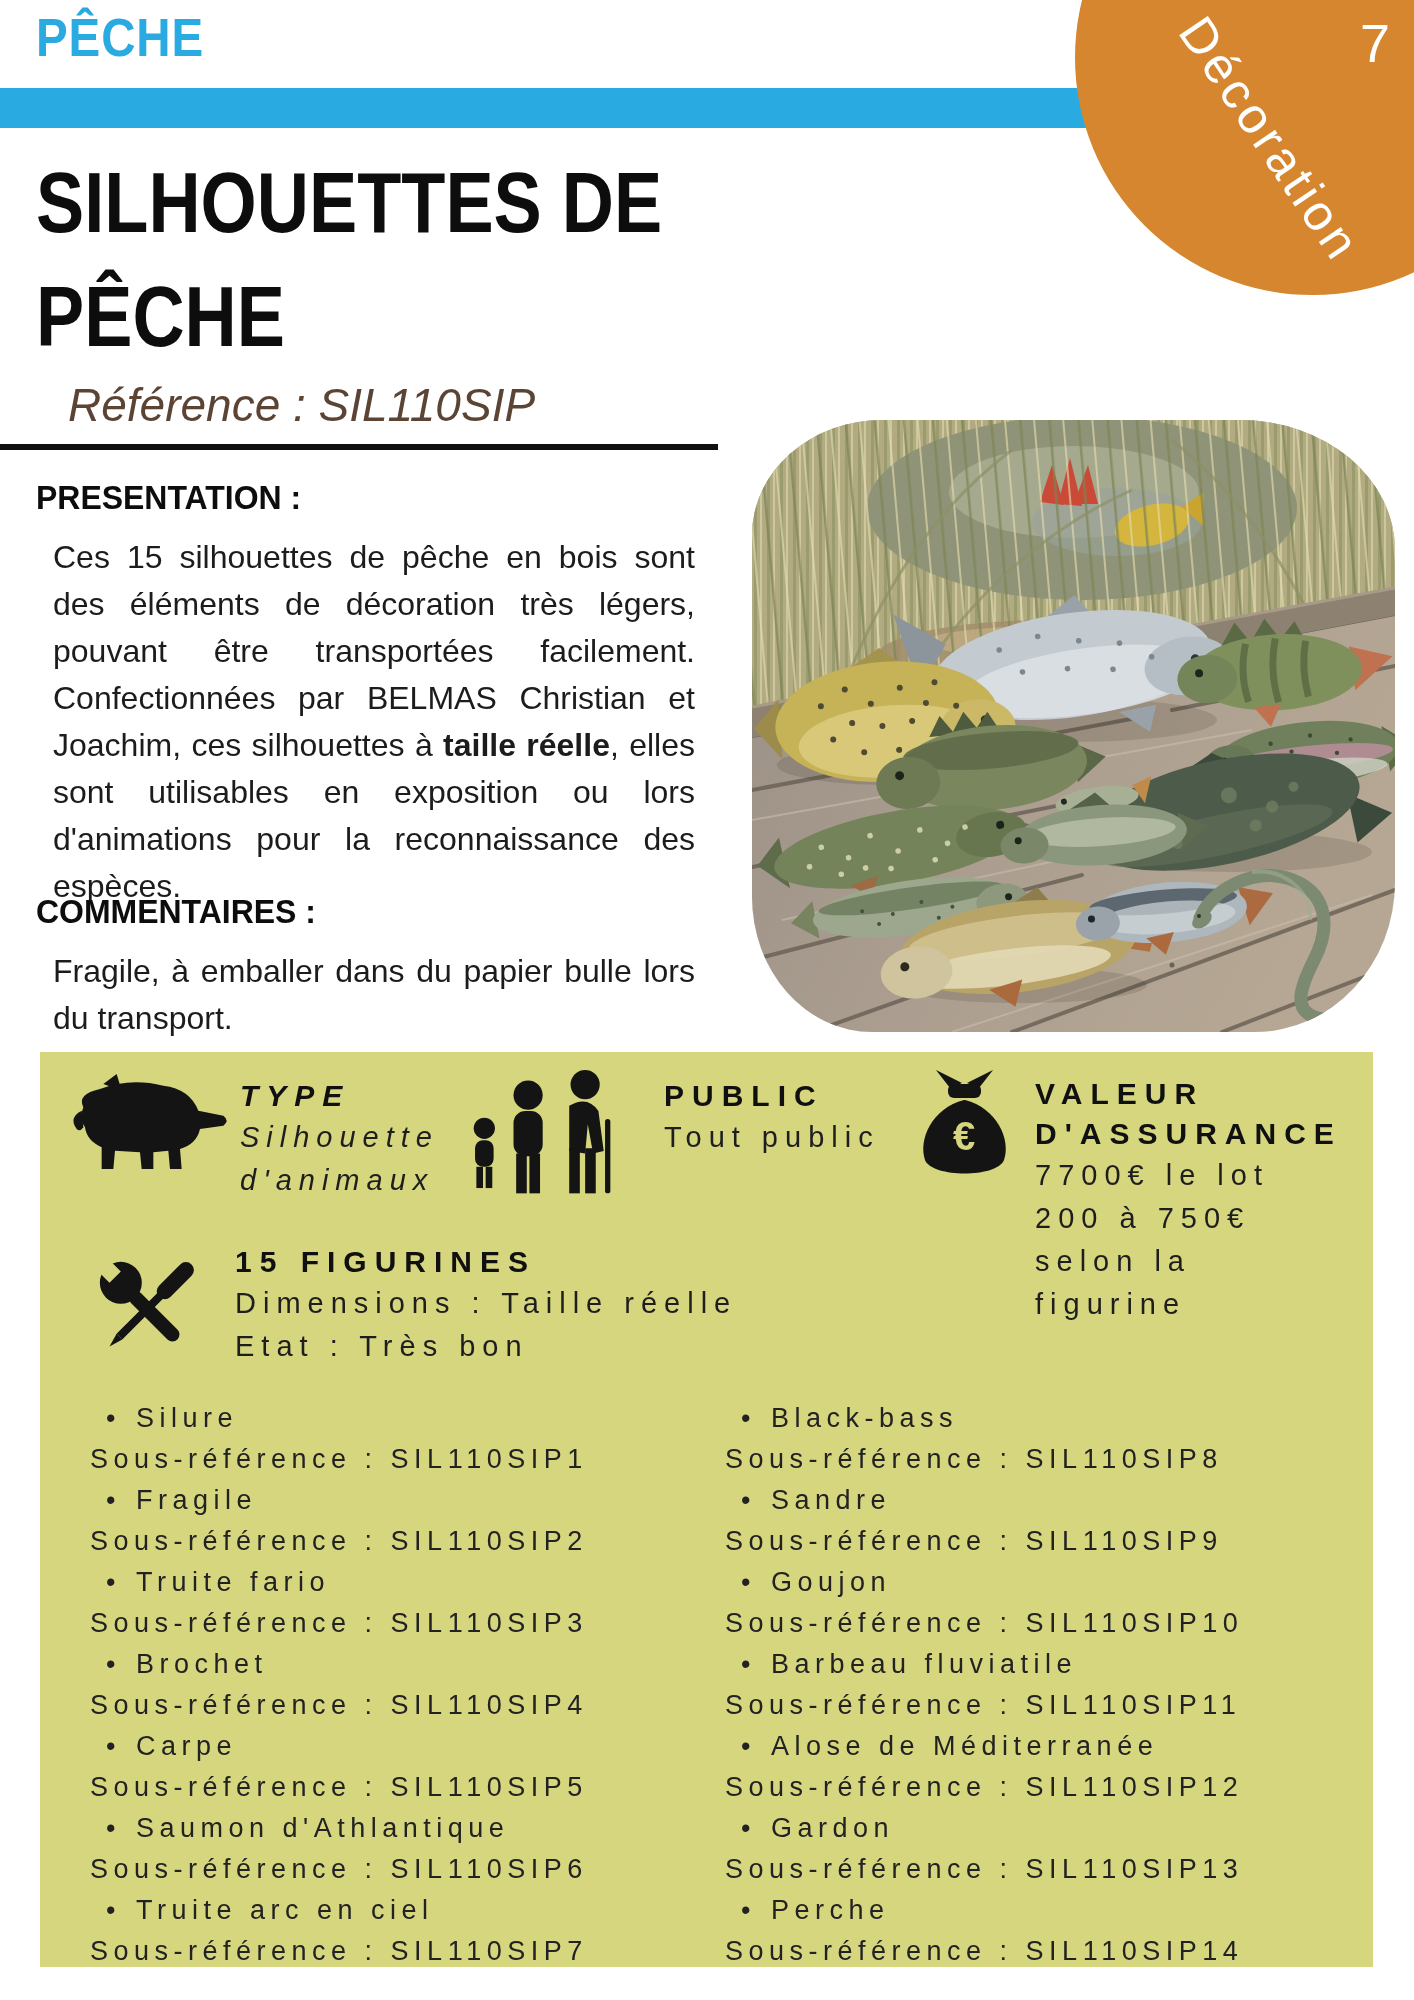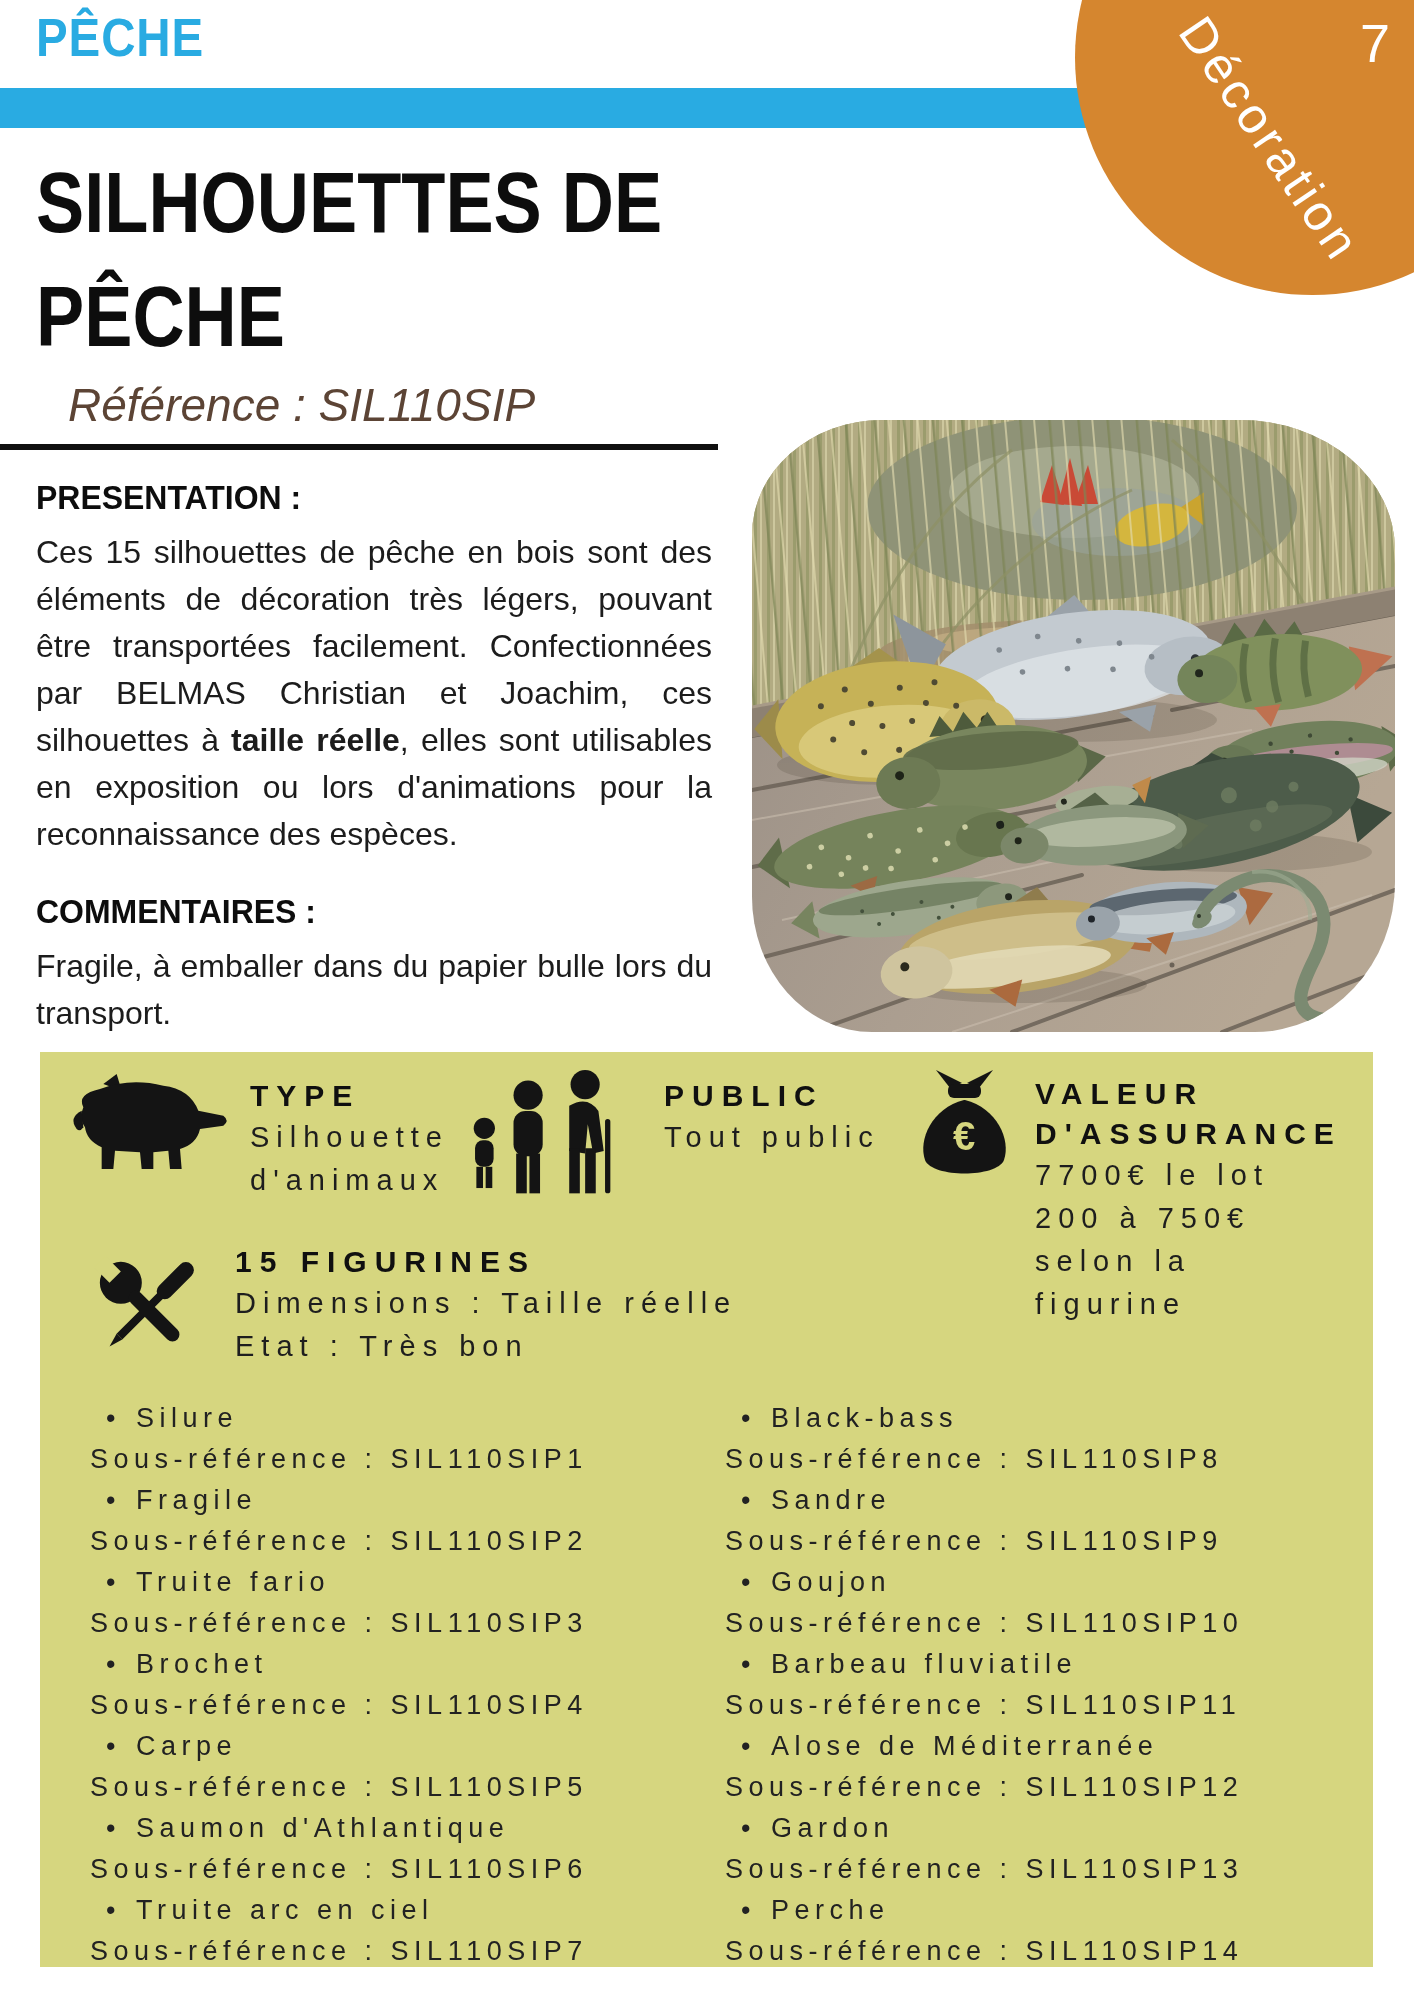--- a/index.html
+++ b/index.html
@@ -20,33 +20,33 @@
   
   .title{left:36px;top:146px;width:840px;font-size:85px;line-height:114px;font-weight:700;
          color:#0d0d0d;transform:scaleX(.85);transform-origin:0 0;}
   .ref{left:36px;top:378px;font-size:46px;font-style:italic;color:#5c4435;margin-left:32px;}
   .rule{left:0;top:444px;width:718px;height:6px;background:#101010;}
 
   
   .txt-sec{left:36px;width:676px;}
   .sec-h{font-size:34px;font-weight:700;color:#0d0d0d;margin:0 0 12px 0;
          transform:scaleX(.94);transform-origin:0 0;}
-  .sec-p{font-size:32px;line-height:47px;text-align:justify;margin:0;color:#1c1c1c;}
+  .sec-p{font-size:32px;line-height:47px;text-align:justify;margin:17px;color:#1c1c1c;}
   .sec-p b{font-weight:700;}
 
   
   .photo{left:752px;top:420px;width:643px;height:612px;overflow:hidden;
          border-radius:130px 155px 140px 120px / 115px 130px 150px 135px;}
   .photo svg{display:block;}
 
   
   .infobox{left:40px;top:1052px;width:1333px;height:915px;background:#d6d67f;}
   .ib-h{font-size:30px;font-weight:700;letter-spacing:8px;color:#101010;line-height:40px;}
   .ib-l{font-size:29px;letter-spacing:7px;color:#1e1e1e;line-height:43px;}
-  .type-blk{left:210px;top:24px;}
+  .type-blk{left:200px;top:24px;font-style:italic;}
   .public-blk{left:608px;top:24px;margin-left:16px;}
   .valeur-blk{left:995px;top:22px;width:340px;}
   .fig-blk{left:195px;top:190px;}
   .boar{left:25px;top:22px;}
   .family{left:428px;top:14px;}
   .bag{left:872px;top:16px;}
   .tools{left:32px;top:182px;}
 
   .list{position:absolute;top:346px;font-size:27px;letter-spacing:5.5px;
         line-height:41px;color:#222222;}

